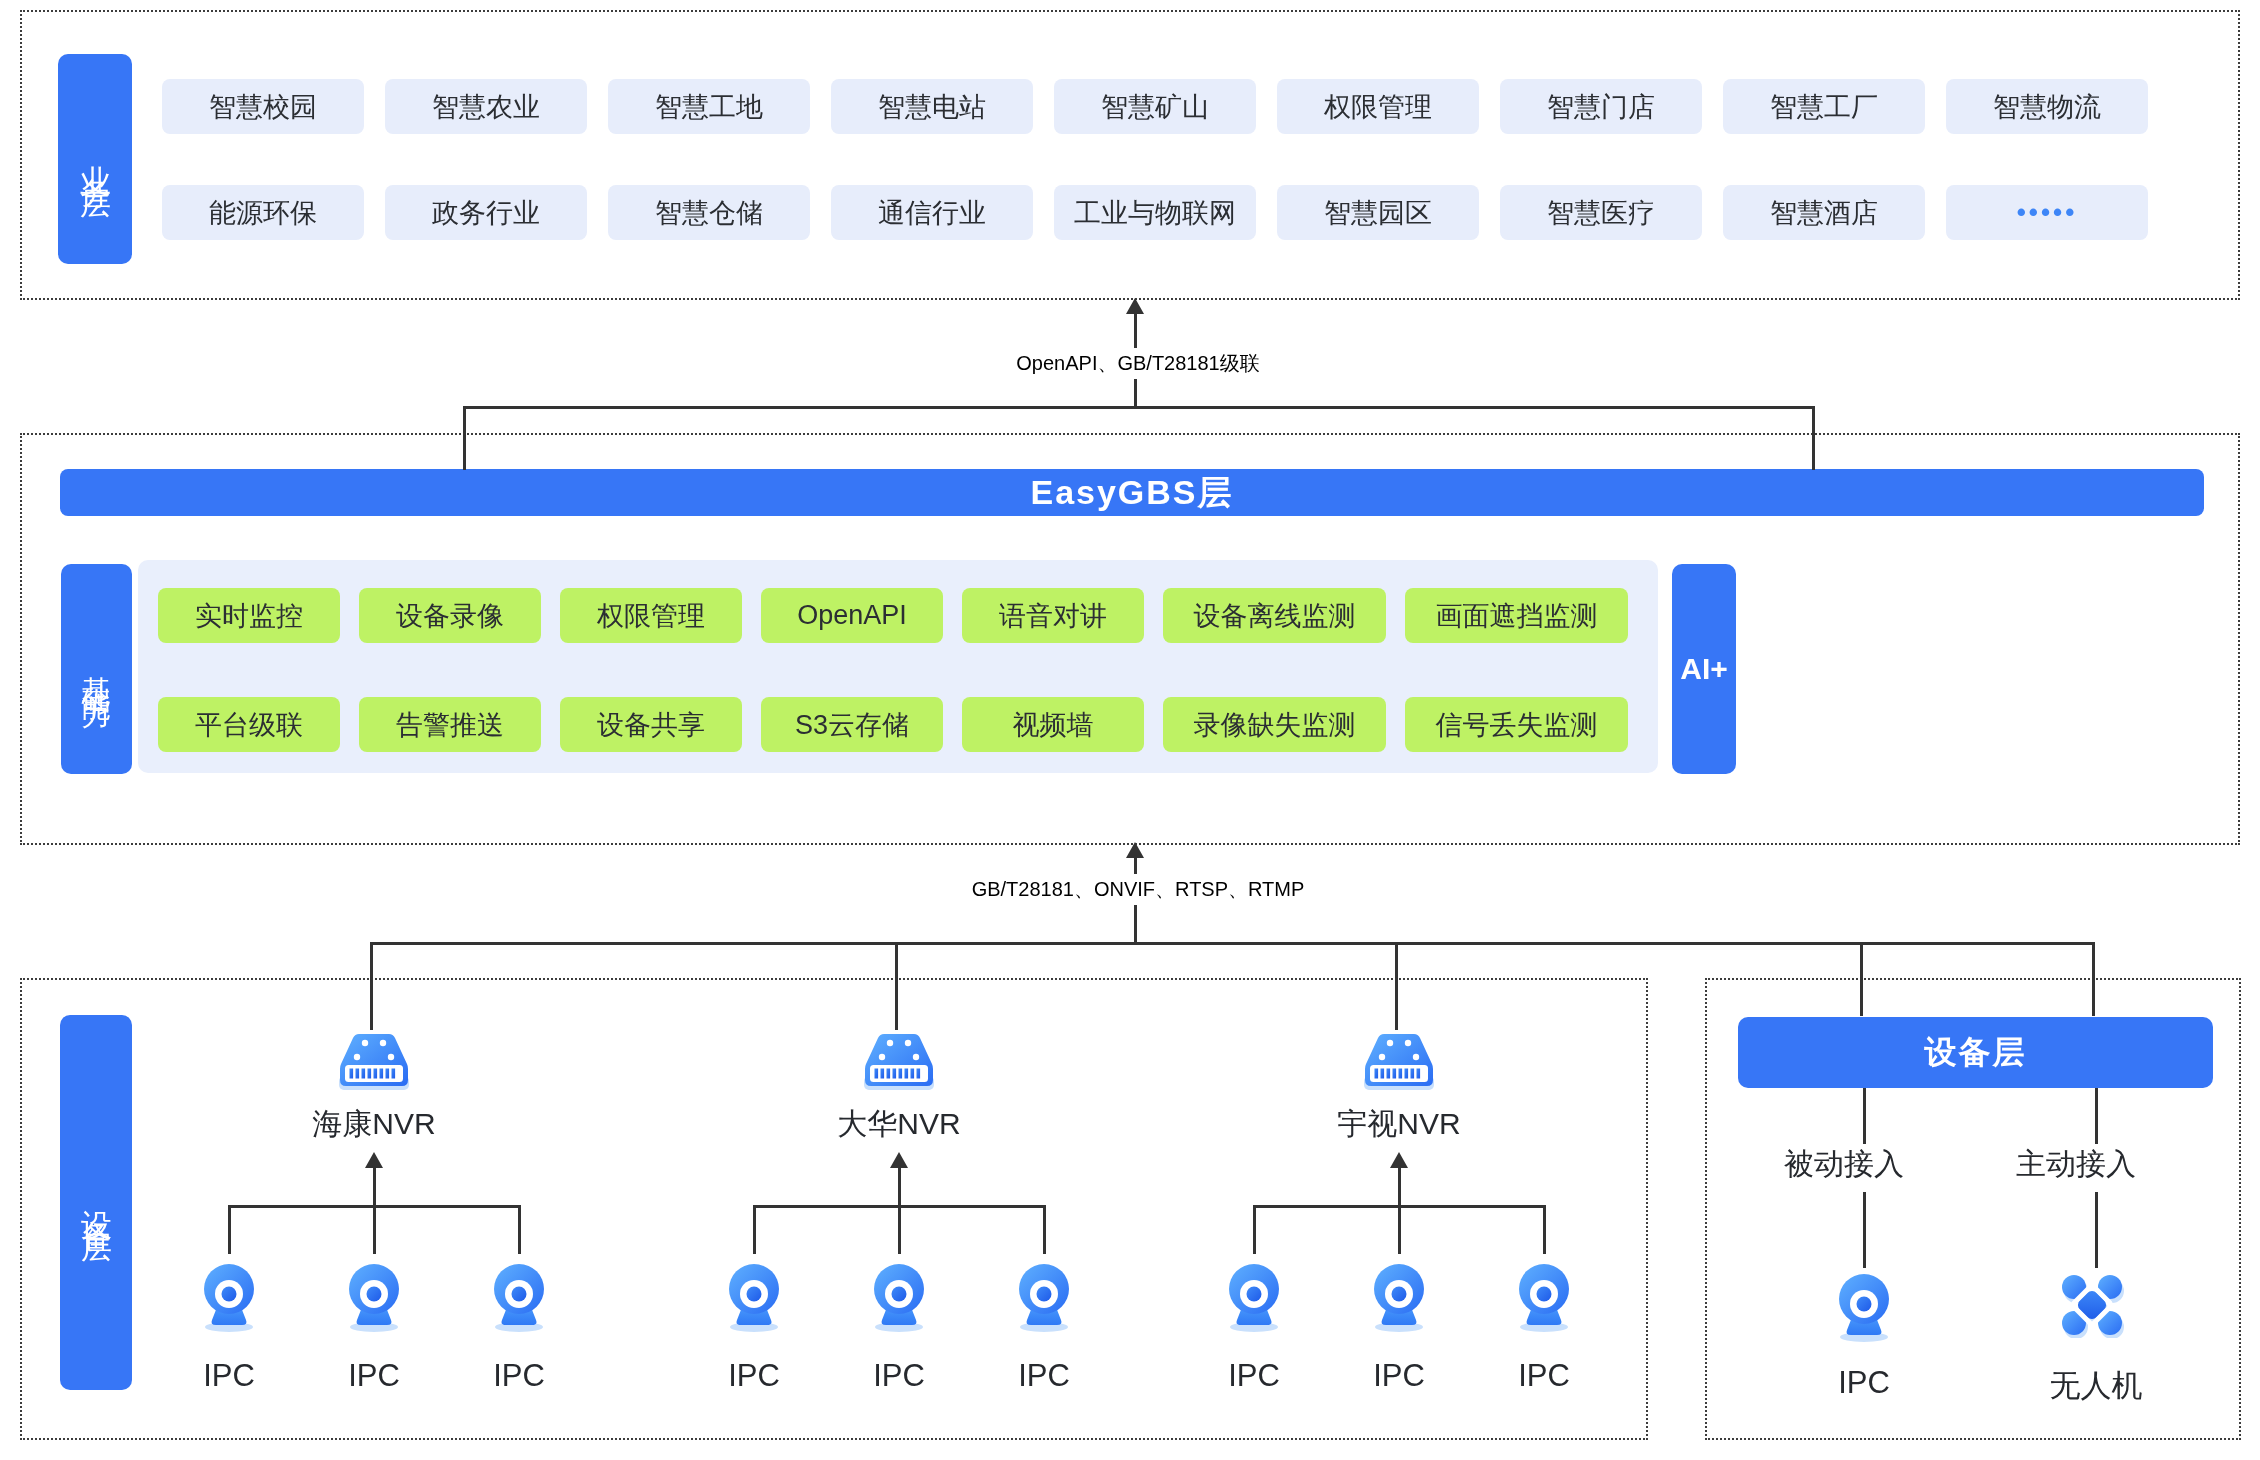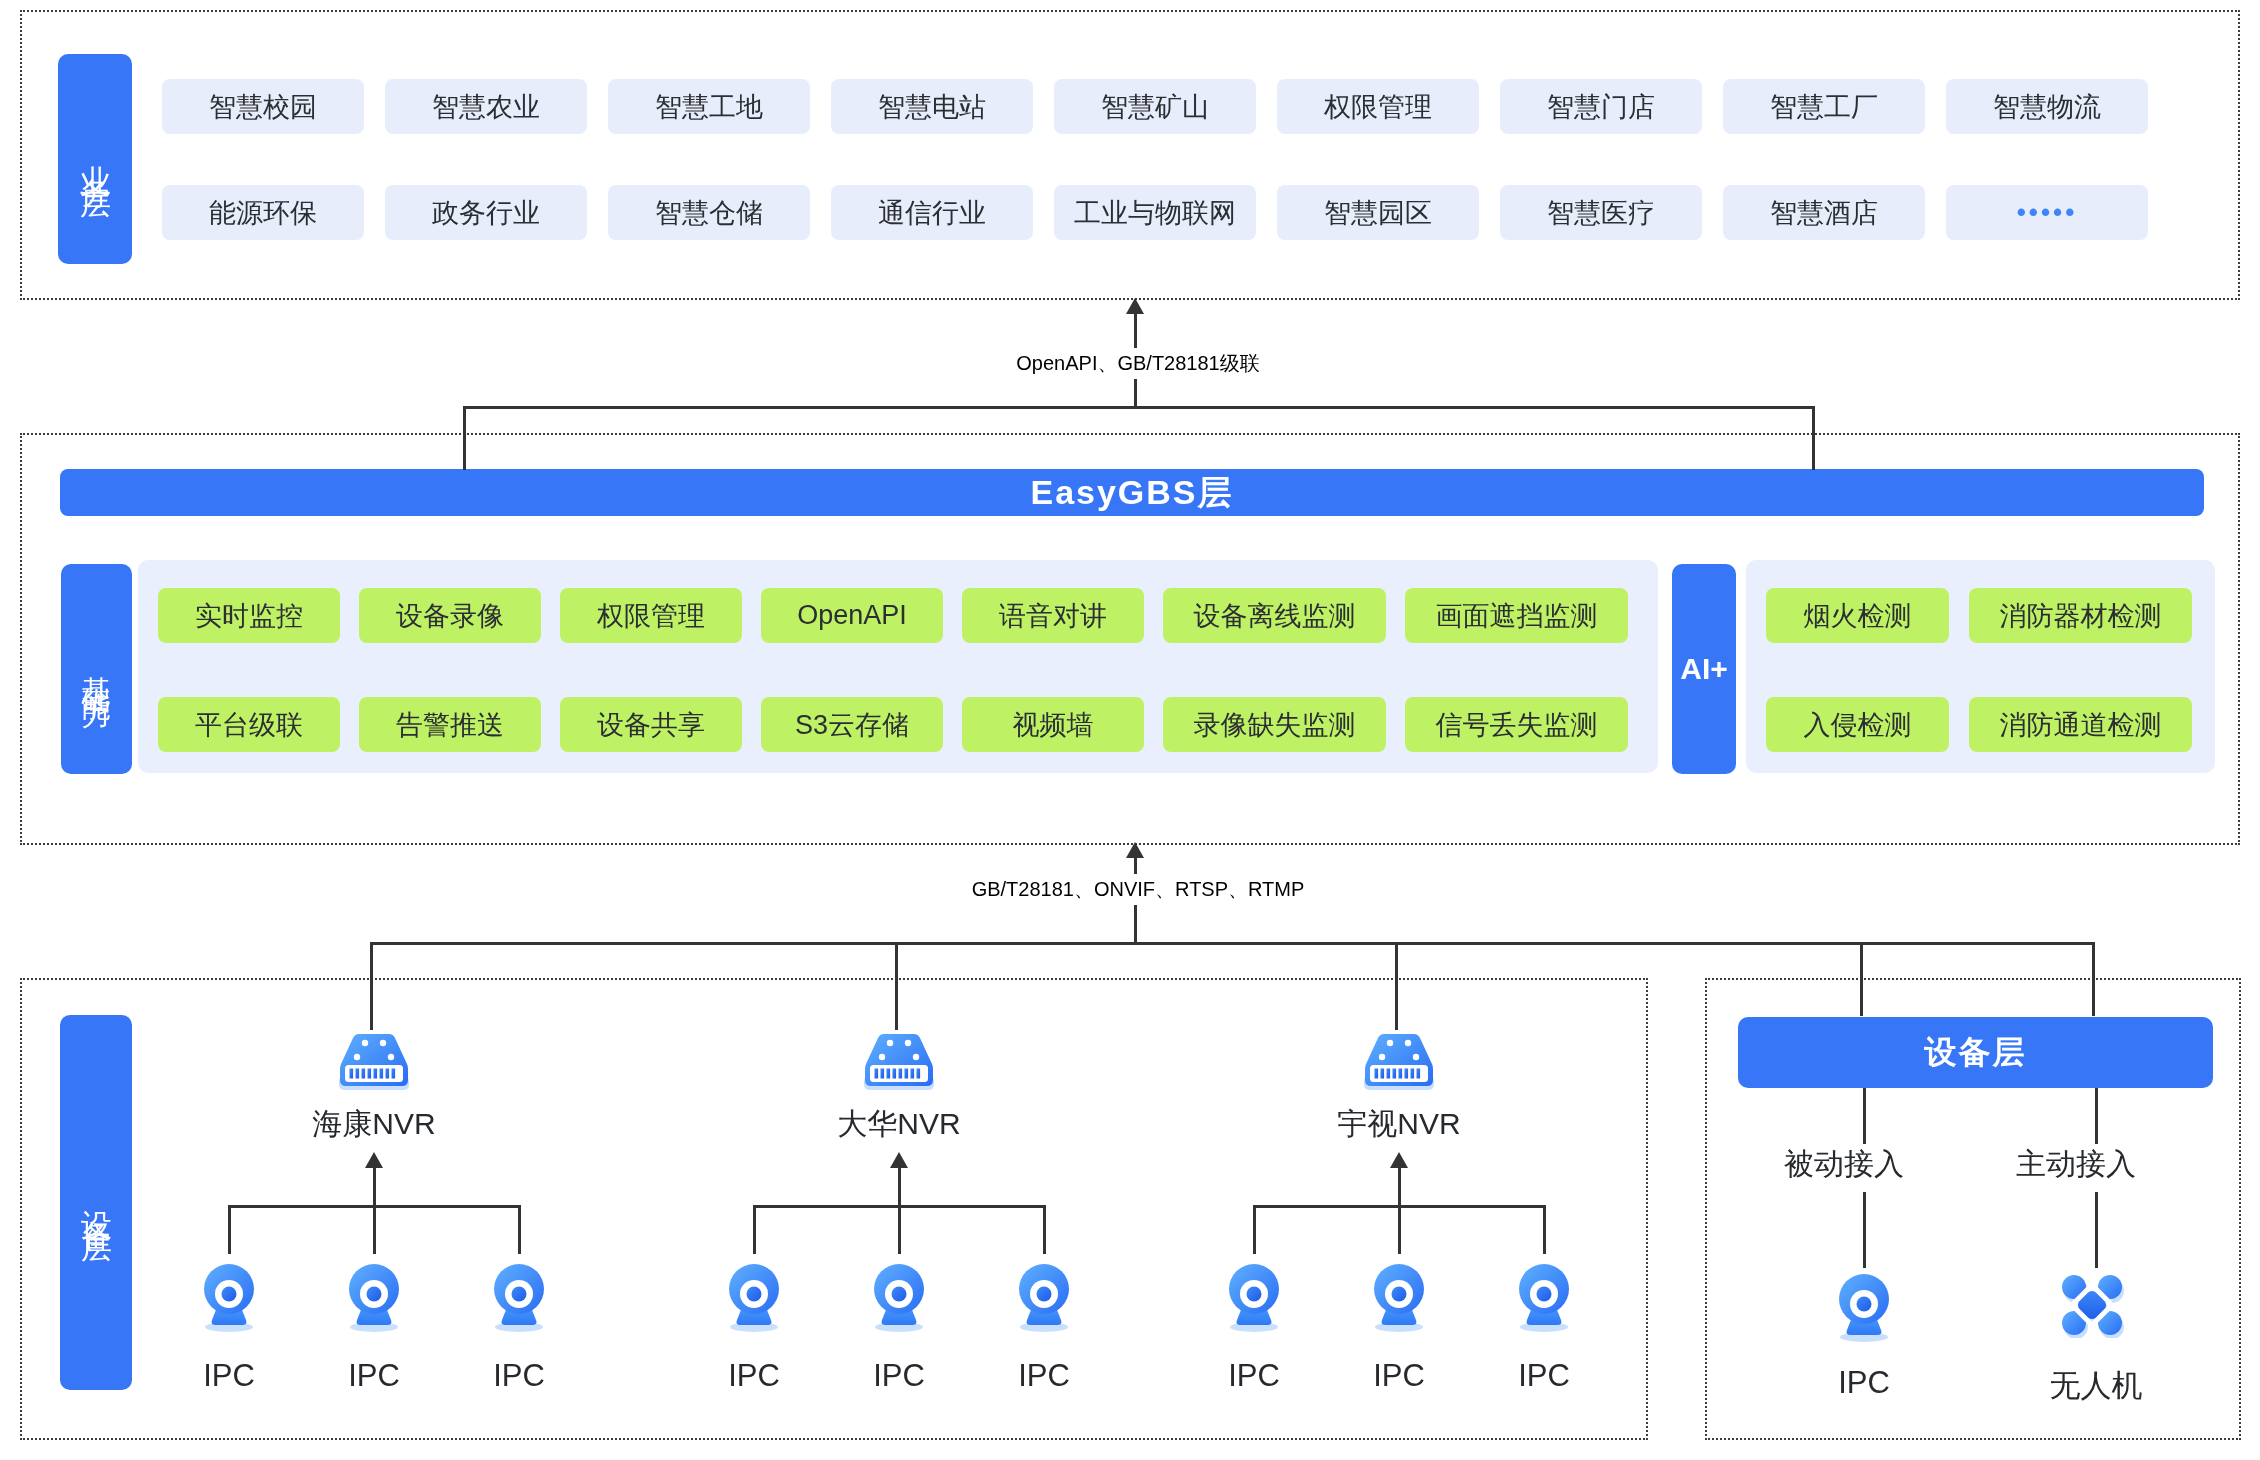--- a/index.html
+++ b/index.html
@@ -134,30 +134,20 @@
         <div class="chip white">设备共享</div>
         <div class="chip white">S3云存储</div>
         <div class="chip white">视频墙</div>
         <div class="chip white">录像缺失监测</div>
         <div class="chip white">信号丢失监测</div>
       </div>
     </div>
 
     <div class="vlabel" style="left:1650px;top:129px;width:64px;height:210px;writing-mode:horizontal-tb;letter-spacing:0;font-size:30px;font-weight:700">AI+</div>
 
-    <div class="panel" style="left:1724px;top:125px;width:469px;height:213px">
-      <div class="prow airow" style="top:28px">
-        <div class="chip white">烟火检测</div>
-        <div class="chip white">消防器材检测</div>
-      </div>
-      <div class="prow airow" style="top:137px">
-        <div class="chip white">入侵检测</div>
-        <div class="chip white">消防通道检测</div>
-      </div>
-    </div>
   </div>
 
   <div class="tri-up" style="left:1126px;top:842px"></div>
   <div class="line" style="left:1134px;top:858px;width:3px;height:84px"></div>
   <div class="conn-label" style="left:1138px;top:874px">GB/T28181、ONVIF、RTSP、RTMP</div>
   <div class="line" style="left:370px;top:942px;width:1725px;height:3px"></div>
   <div class="line" style="left:370px;top:942px;width:3px;height:88px"></div>
   <div class="line" style="left:895px;top:942px;width:3px;height:88px"></div>
   <div class="line" style="left:1395px;top:942px;width:3px;height:88px"></div>
   <div class="line" style="left:1860px;top:942px;width:3px;height:74px"></div>

